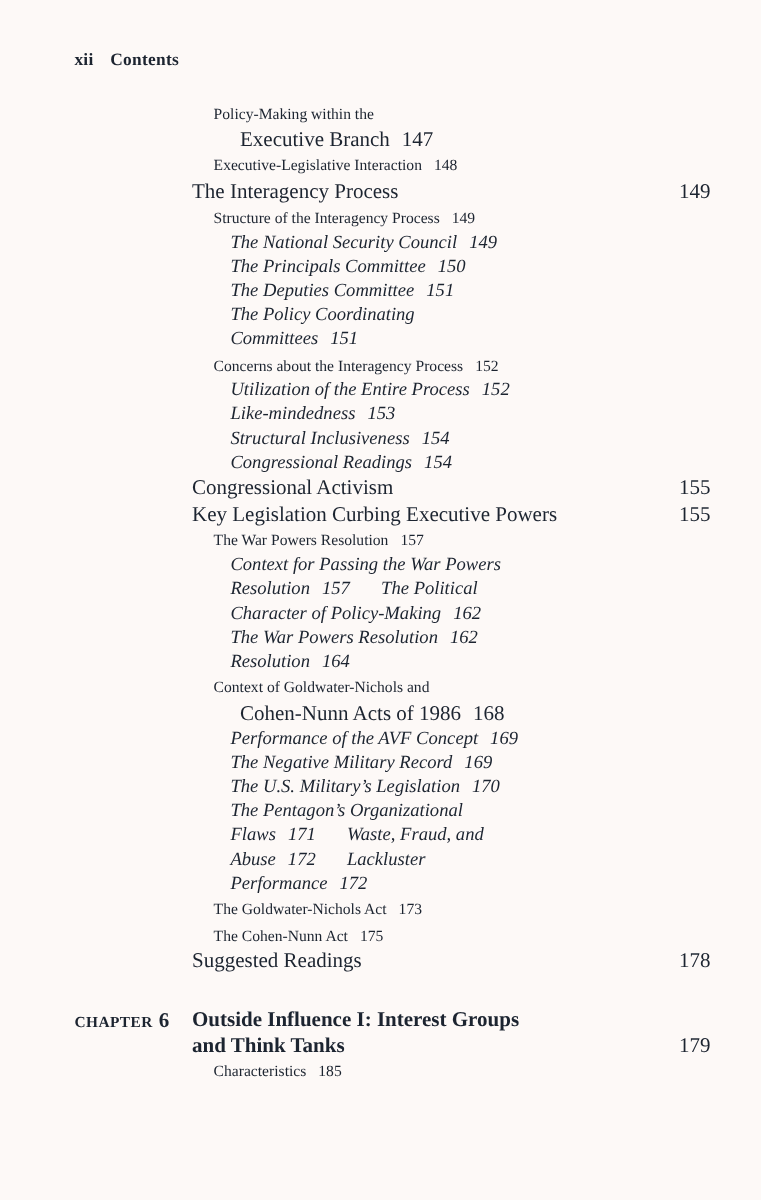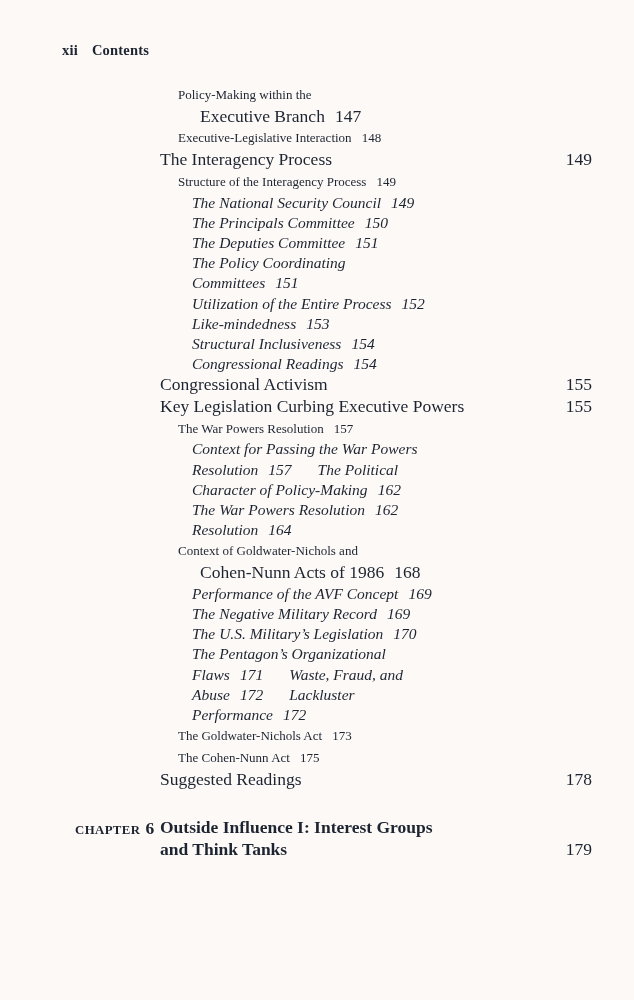--- a/index.html
+++ b/index.html
@@ -95,21 +95,21 @@
 
   
   .chapter-block {
     position: relative;
     margin-top: 26px;
     font-size: 17.5px;
     line-height: 22px;
   }
   .chapter-label {
     position: absolute;
-    left: 13px;
+    left: 0px;
     top: 1px;
     font-weight: bold;
     white-space: nowrap;
   }
   .chapter-label .cw {
     font-size: 12.8px;
     letter-spacing: 0.4px;
   }
   .chapter-label .cnum {
     font-size: 17.5px;
@@ -138,20 +138,21 @@
         <div class="line lvl2"><span>Policy-Making within the</span></div>
         <div class="line lvl2-cont"><span>Executive Branch</span><span class="num-inline">147</span></div>
         <div class="line lvl2"><span>Executive-Legislative Interaction</span><span class="num-inline">148</span></div>
         <div class="line lvl1"><span>The Interagency Process</span><span class="rightnum">149</span></div>
         <div class="line lvl2"><span>Structure of the Interagency Process</span><span class="num-inline">149</span></div>
         <div class="line lvl3"><span>The National Security Council</span><span class="num-inline">149</span></div>
         <div class="line lvl3"><span>The Principals Committee</span><span class="num-inline">150</span></div>
         <div class="line lvl3"><span>The Deputies Committee</span><span class="num-inline">151</span></div>
         <div class="line lvl3"><span>The Policy Coordinating</span></div>
         <div class="line lvl3"><span>Committees</span><span class="num-inline">151</span></div>
+        <div class="line lvl2"><span>Concerns about the Interagency Process</span><span class="num-inline">152</span></div>
         <div class="line lvl3"><span>Utilization of the Entire Process</span><span class="num-inline">152</span></div>
         <div class="line lvl3"><span>Like-mindedness</span><span class="num-inline">153</span></div>
         <div class="line lvl3"><span>Structural Inclusiveness</span><span class="num-inline">154</span></div>
         <div class="line lvl3"><span>Congressional Readings</span><span class="num-inline">154</span></div>
         <div class="line lvl1"><span>Congressional Activism</span><span class="rightnum">155</span></div>
         <div class="line lvl1"><span>Key Legislation Curbing Executive Powers</span><span class="rightnum">155</span></div>
         <div class="line lvl2"><span>The War Powers Resolution</span><span class="num-inline">157</span></div>
         <div class="line lvl3"><span>Context for Passing the War Powers</span></div>
         <div class="line lvl3"><span>Resolution</span><span class="num-inline">157</span><span class="num-inline wide">The Political</span></div>
         <div class="line lvl3"><span>Character of Policy-Making</span><span class="num-inline">162</span></div>
@@ -176,17 +177,18 @@
         <span class="cw">CHAPTER</span><span class="cnum">6</span>
       </div>
       <div class="chapter-title">
         <span>Outside Influence I: Interest Groups</span>
       </div>
       <div class="chapter-title">
         <span>and Think Tanks</span>
         <span class="rightnum">179</span>
       </div>
       <div id="chapter-sub-list">
+          <div class="line lvl2"><span>Characteristics</span><span class="num-inline">185</span></div>
         </div>
     </div>
   </div>
 
 </div>
 
 </body></html>

